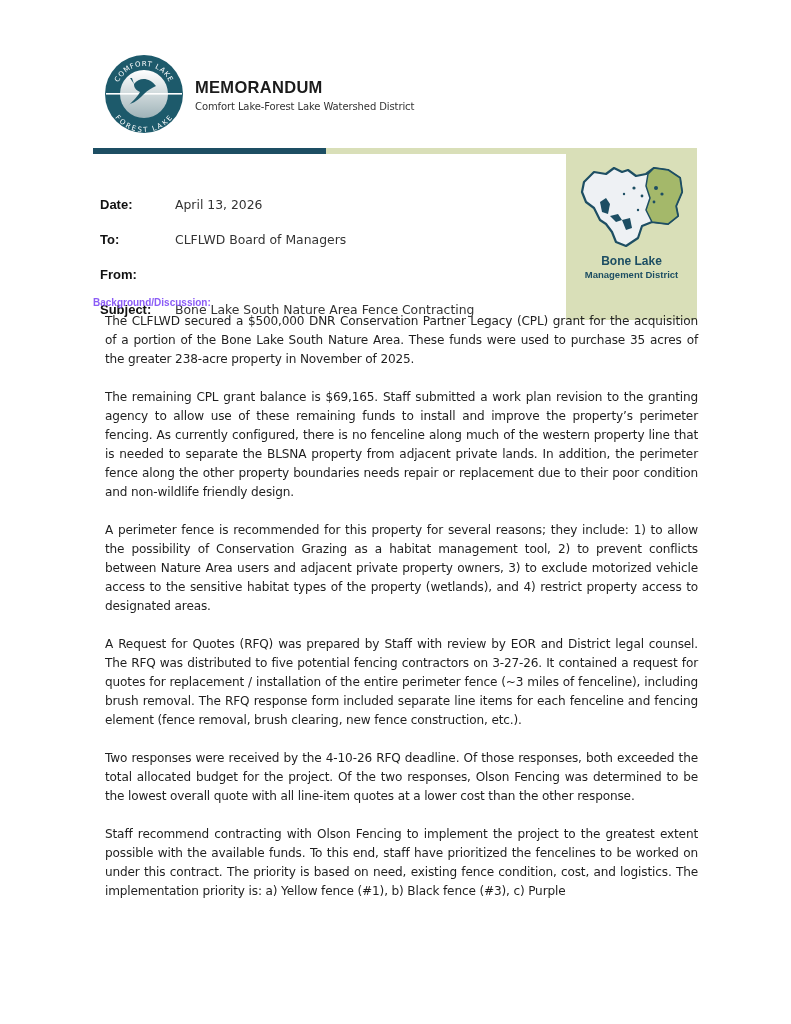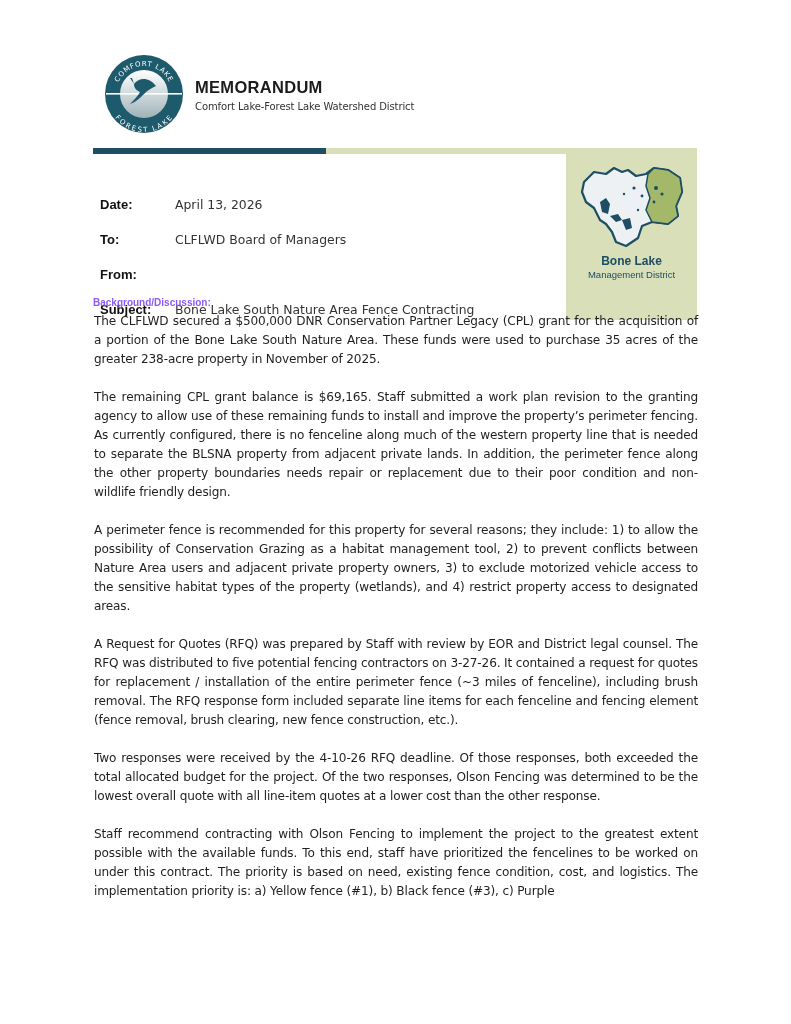--- a/index.html
+++ b/index.html
@@ -14,31 +14,31 @@
               letter-spacing: -0.1px; text-align: center; }
 
   .bar-dark { position: absolute; left: 93px; top: 148px; width: 233px; height: 6px; background: #1d4e63; }
   .bar-light { position: absolute; left: 326px; top: 148px; width: 371px; height: 6px; background: #d9dfb8; }
 
   .map-box { position: absolute; left: 566px; top: 148px; width: 131px; height: 172px; background: #d9dfb8; }
   .map-box svg { position: absolute; left: 10px; top: 14px; }
   .map-label1 { position: absolute; left: 0; width: 131px; top: 106px; text-align: center;
                 font-family: "Liberation Sans", sans-serif; font-size: 12px; color: #1d4e63; font-weight: 600; }
   .map-label2 { position: absolute; left: 0; width: 131px; top: 121px; text-align: center;
-                font-family: "Liberation Sans", sans-serif; font-size: 9.5px; color: #1d4e63; font-weight: 400; }
+                font-family: "Liberation Sans", sans-serif; font-size: 9.5px; color: #1d4e63; font-weight: 700; }
 
   .meta { position: absolute; left: 100px; top: 178px; font-size: 12.5px; line-height: 16px; }
   .meta-row { display: flex; margin-top: 19px; }
   .meta-label { width: 75px; font-family: "Liberation Sans", sans-serif; font-weight: 700; font-size: 13px; color: #111; }
   .meta-value { font-family: "DejaVu Sans", sans-serif; font-size: 12.4px; color: #333; }
 
   .body { position: absolute; left: 93px; top: 293px; width: 605px;
           font-family: "DejaVu Sans", sans-serif; font-size: 12.1px; line-height: 19px; color: #1f1f1f; }
   .section-head { font-family: "Liberation Sans", sans-serif; font-weight: 700; font-size: 10px; color: #8b5cf6; line-height: 19px; }
-  .para { text-align: justify; margin: 0 0 19px 1px; letter-spacing: -0.15px; }
+  .para { text-align: justify; margin: 0 0 19px 12px; letter-spacing: -0.15px; }
   .para.first { margin-top: 0; }
 </style>
 </head>
 <body>
 
 <div class="logo">
   <svg width="80" height="80" viewBox="0 0 80 80">
     <defs>
       <path id="arcTop" d="M 12 40 A 28 28 0 0 1 68 40"></path>
       <path id="arcBot" d="M 10 42 A 30 30 0 0 0 70 42"></path>

